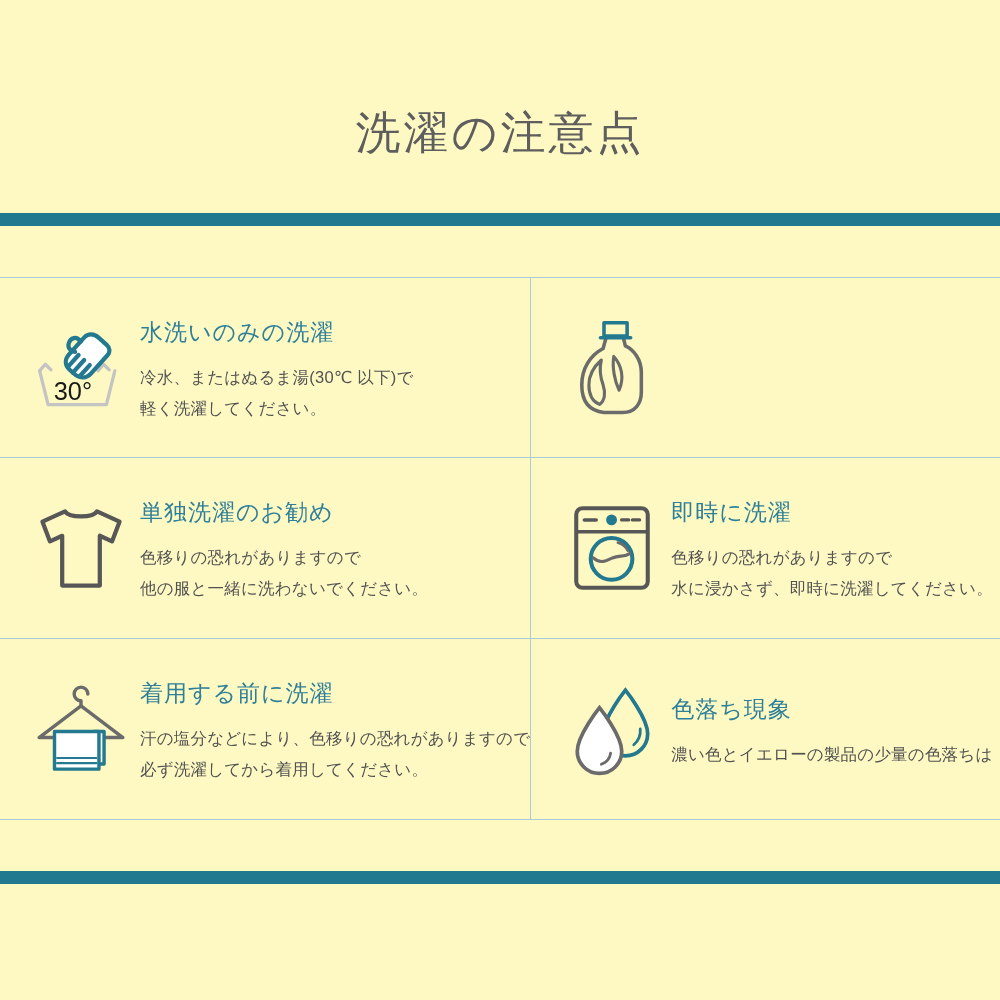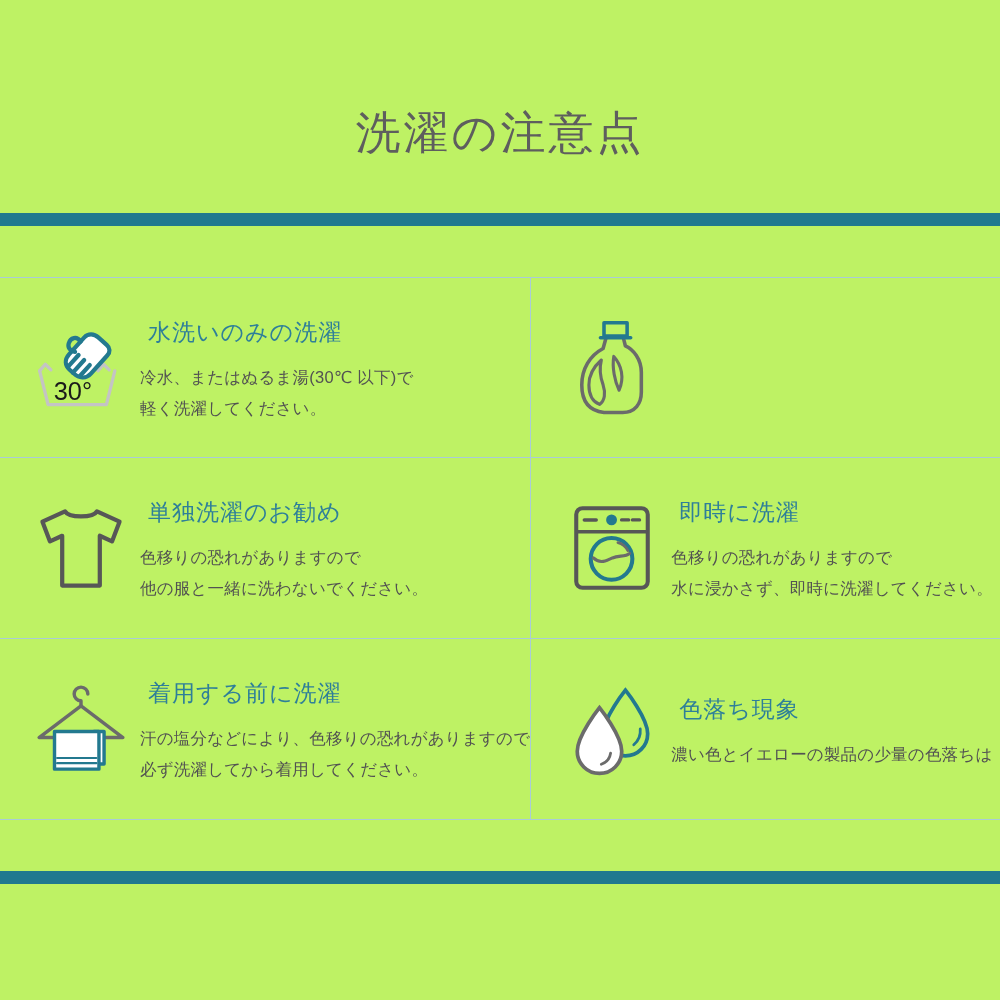--- a/index.html
+++ b/index.html
@@ -1,37 +1,37 @@
 <!DOCTYPE html>
 <html><head>
 <meta charset="utf-8">
 <style>
   html,body{margin:0;padding:0;background:#fff;}
   .page{
-    position:relative;width:1000px;height:1000px;background:#bef264;overflow:hidden;
+    position:relative;width:1000px;height:1000px;background:#fef9c3;overflow:hidden;
     font-family:"Liberation Sans","DejaVu Sans",sans-serif;
   }
   .page-title{
     position:absolute;top:103px;left:0;width:100%;margin:0;
     text-align:center;font-size:45px;font-weight:500;color:#5e5e5e;letter-spacing:3px;
   }
   .accent-bar{position:absolute;left:0;width:1000px;height:13px;background:#20798f;}
   .accent-bar.top{top:213px;}
   .accent-bar.bottom{top:871px;}
   .care-grid{
     position:absolute;top:277px;left:0;width:1000px;height:541px;
     display:grid;grid-template-columns:1fr 1fr;grid-template-rows:1fr 1fr 1fr;
     border-top:1px solid #a9cbd7;border-bottom:1px solid #a9cbd7;
   }
   .cell{display:flex;align-items:center;padding-left:34px;box-sizing:border-box;}
   .cell.b-r{border-right:1px solid #a9cbd7;}
   .cell.b-b{border-bottom:1px solid #a9cbd7;}
   .icon-box{flex:0 0 94px;width:94px;display:flex;align-items:center;justify-content:center;text-align:right;}
   .text-box{margin-left:12px;transform:translateY(3px);}
-  .text-box h2{margin:0 0 14px 8px;font-size:23px;font-weight:500;color:#2e7f99;letter-spacing:1px;}
+  .text-box h2{margin:0 0 14px 0;font-size:23px;font-weight:500;color:#2e7f99;letter-spacing:1px;}
   .text-box p{margin:0;font-size:16.5px;line-height:31px;color:#525252;white-space:nowrap;letter-spacing:0.2px;}
   svg{display:block;}
 </style>
 </head>
 <body>
 
 <div class="page">
 
   <h1 class="page-title">洗濯の注意点</h1>
 

